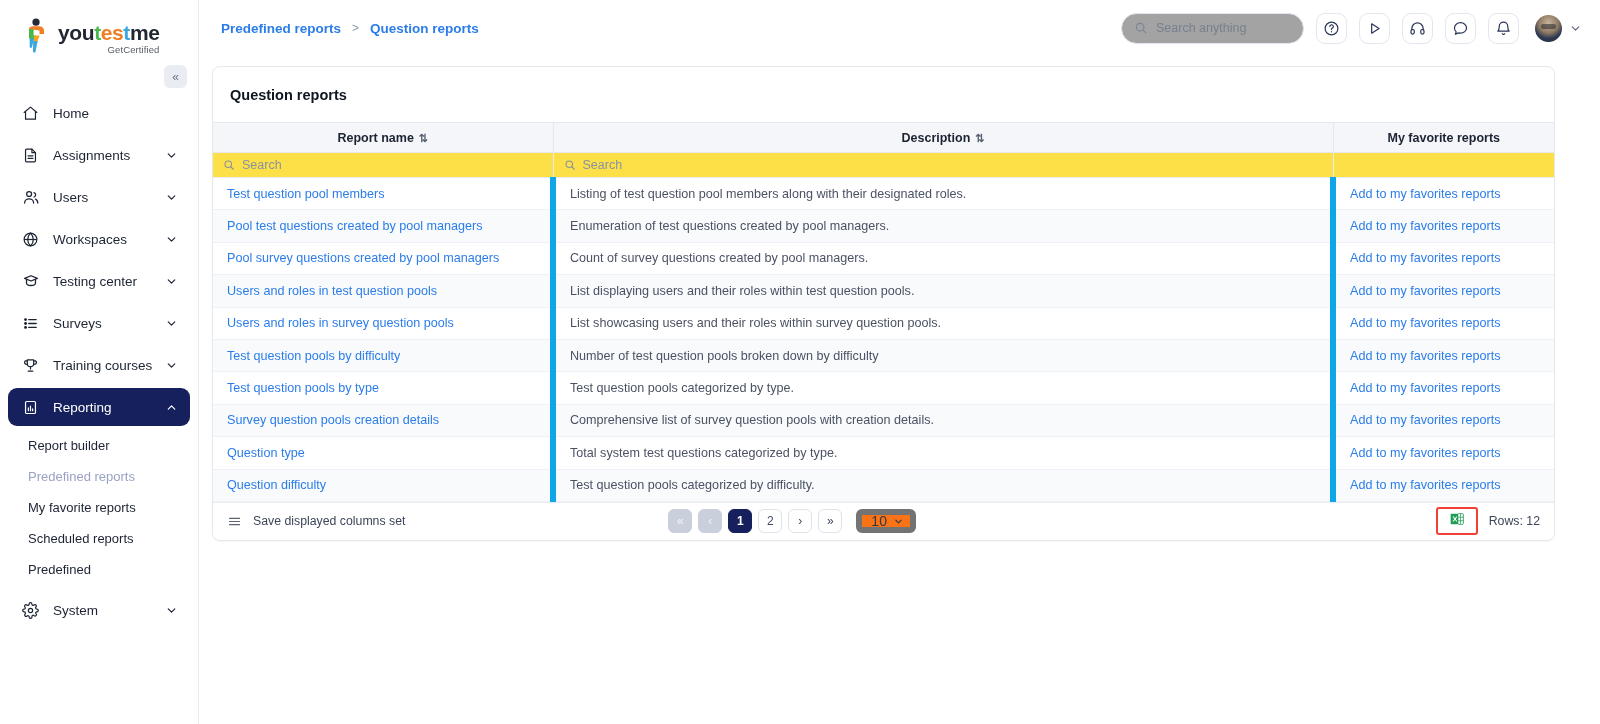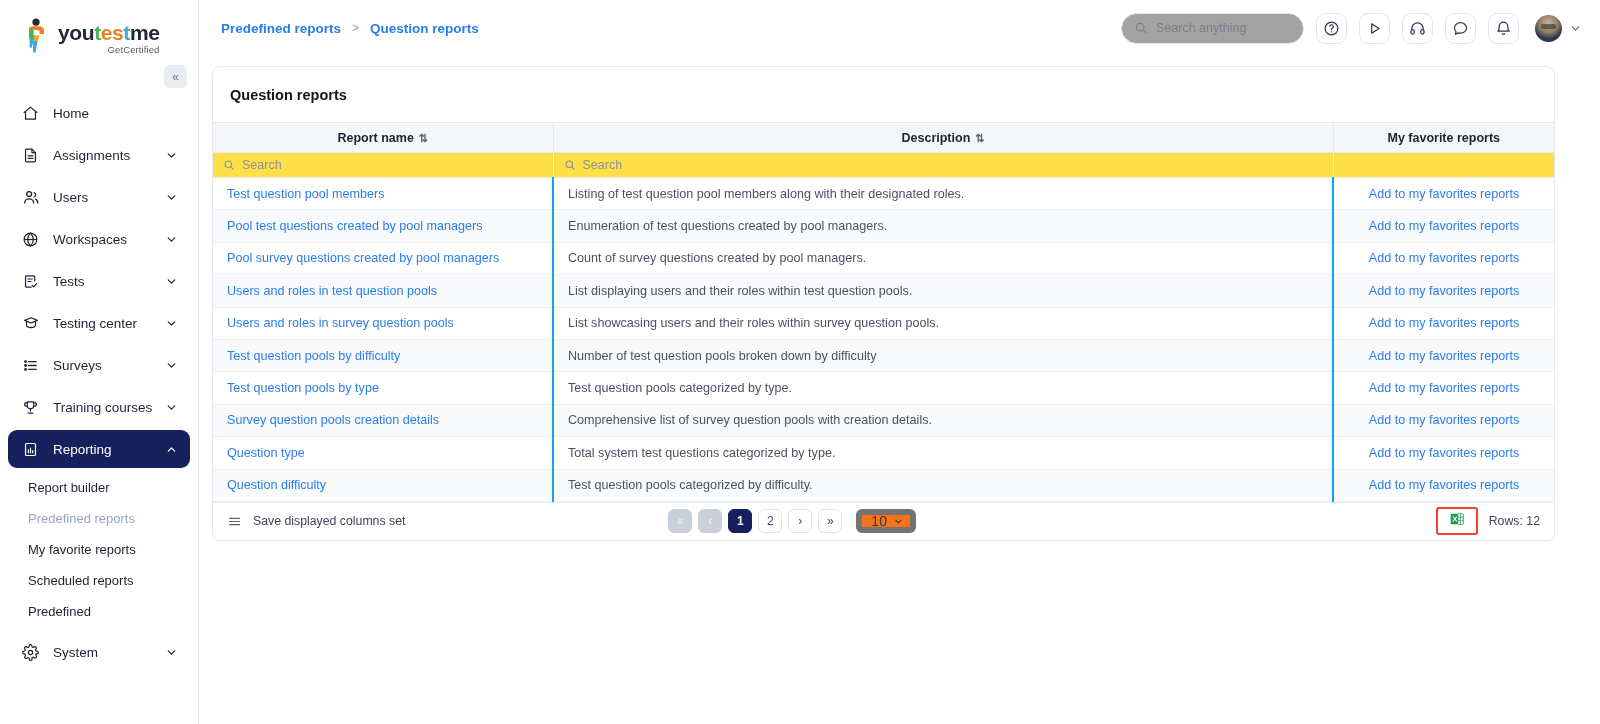--- a/index.html
+++ b/index.html
@@ -125,27 +125,27 @@
   .filter-inner .sic { display:flex; margin-right: 7px; color:#8a92a2; }
   .filter-inner input {
     border:none; outline:none; background:transparent; font-size:12.5px; color:#333;
     font-family:"Liberation Sans", sans-serif; width: 100%;
   }
   .filter-inner input::placeholder { color:#8a92a2; }
 
   tbody tr { height: 32.4px; }
   tbody tr:nth-child(even) { background: #f8fafc; }
   td {
-    font-size: 12.6px; border-right: 2px solid #0ea5e9; border-bottom: 1px solid #eef1f5;
+    font-size: 12.6px; border-right: 6px solid #0ea5e9; border-bottom: 1px solid #eef1f5;
     padding: 0 14px; vertical-align: middle;
   }
   td:last-child { border-right: none; }
   .rname { color: #2b7de9; cursor: pointer; }
   .rdesc { color: #4a5263; }
-  .fav { color: #2b7de9; text-align: center; cursor: pointer; }
+  .fav { color: #2b7de9; text-align: left; cursor: pointer; }
 
   .card-foot {
     height: 38px; display: flex; align-items: center; padding: 0 14px 0 14px;
     background: #fff; border-top: 1px solid #e9ecf1;
   }
   .save-cols { display: flex; align-items: center; color: #3d4658; font-size: 12.3px; cursor: pointer; }
   .save-cols .hic { margin-right: 11px; color: #5b6375; display: flex; }
 
   .pager { margin: 0 auto; display: flex; align-items: center; }
   .pg {
@@ -251,35 +251,20 @@
             </svg>
         </span>
         <span class="lbl">Workspaces</span>
         <span class="chev">
             <svg width="13" height="13" viewBox="0 0 24 24" fill="none" stroke="currentColor" stroke-width="2.2" stroke-linecap="round" stroke-linejoin="round">
               <path d="M6 9l6 6 6-6"></path>
             </svg>
           </span>
       </div>
 
-      <div class="nav-item">
-        <span class="ic">
-          <svg width="17" height="17" viewBox="0 0 24 24" fill="none" stroke="currentColor" stroke-width="1.7" stroke-linecap="round" stroke-linejoin="round">
-              <path d="M18 11V5.5A1.5 1.5 0 0 0 16.5 4h-10A1.5 1.5 0 0 0 5 5.5v13A1.5 1.5 0 0 0 6.5 20H13"></path>
-              <path d="M8.5 8.5h6M8.5 12h4"></path>
-              <path d="M14.5 17.5l2 2 4-4.5"></path>
-            </svg>
-        </span>
-        <span class="lbl">Tests</span>
-        <span class="chev">
-            <svg width="13" height="13" viewBox="0 0 24 24" fill="none" stroke="currentColor" stroke-width="2.2" stroke-linecap="round" stroke-linejoin="round">
-              <path d="M6 9l6 6 6-6"></path>
-            </svg>
-          </span>
-      </div>
 
       <div class="nav-item">
         <span class="ic">
           <svg width="18" height="18" viewBox="0 0 24 24" fill="none" stroke="currentColor" stroke-width="1.7" stroke-linecap="round" stroke-linejoin="round">
               <path d="M3.5 8.5 12 5l8.5 3.5L12 12z"></path>
               <path d="M6 10.5v4.2c0 2 2.7 3.3 6 3.3s6-1.3 6-3.3v-4.2"></path>
             </svg>
         </span>
         <span class="lbl">Testing center</span>
         <span class="chev">

